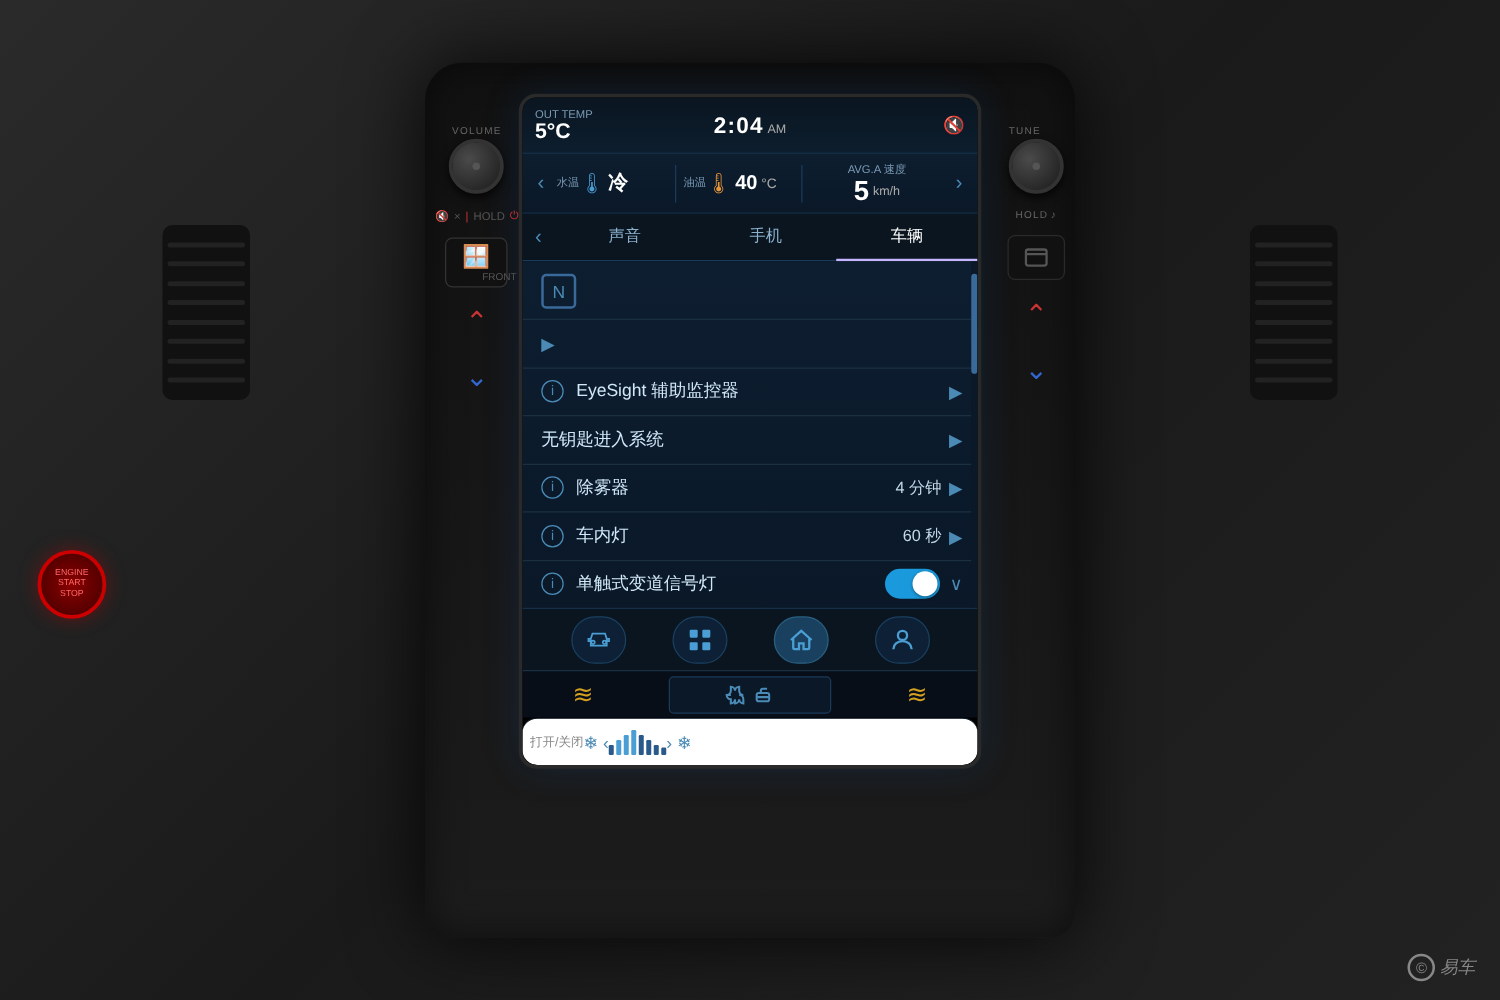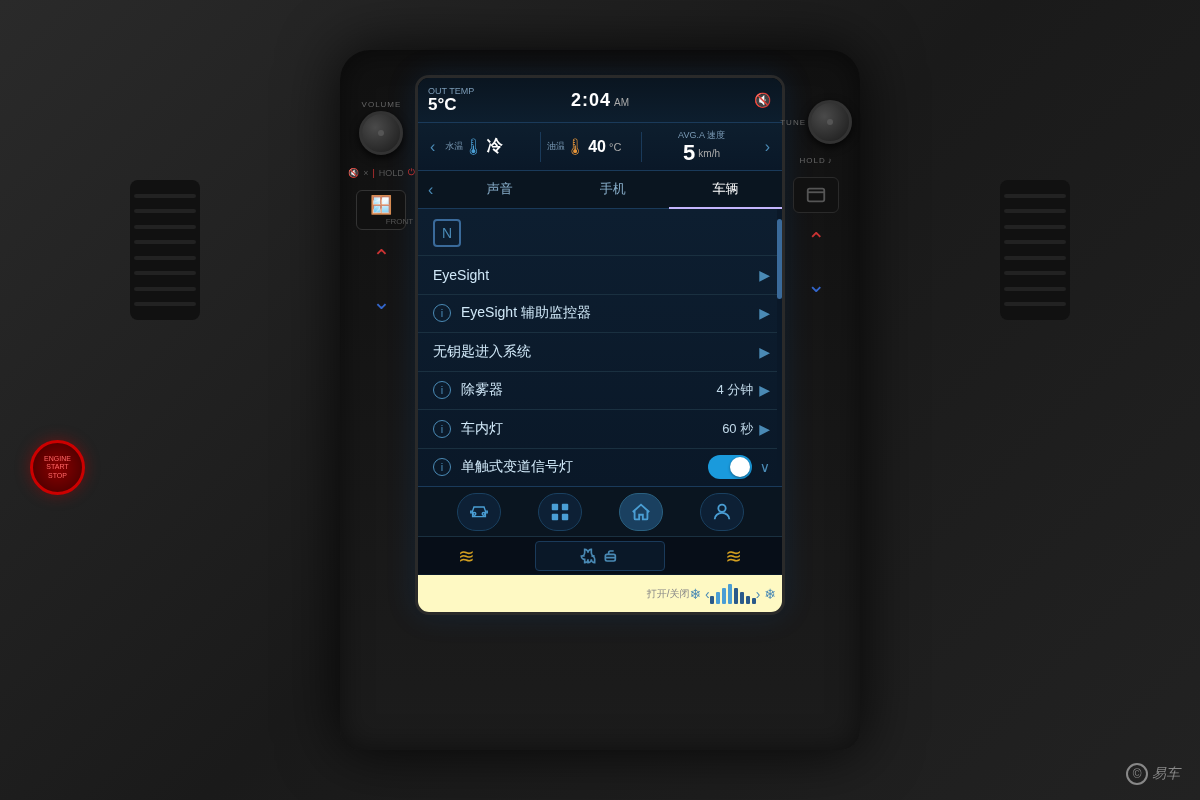--- a/index.html
+++ b/index.html
@@ -630,21 +630,20 @@
         </div>
       </div>
 
       <div class="main-content" style="display:flex;flex-direction:column;position:relative;">
 
         <div class="nfc-row">
           <div class="nfc-icon">N</div>
         </div>
 
         <div class="menu-item">
-          <span class="menu-label">EyeSight</span>
           <span class="menu-arrow">▶</span>
         </div>
 
         <div class="menu-item">
           <div class="menu-info-icon">i</div>
           <span class="menu-label">EyeSight 辅助监控器</span>
           <span class="menu-arrow">▶</span>
         </div>
 
         <div class="menu-item">
@@ -720,21 +719,21 @@
           <svg width="20" height="20" viewBox="0 0 24 24" style="fill:none;stroke:#4a8ab5;stroke-width:2;">
             <rect x="4" y="10" width="12" height="8" rx="2"></rect>
             <path d="M4 14h12M8 10V8a2 2 0 012-2h4"></path>
           </svg>
         </div>
         <div class="climate-btn">
           <span style="font-size:20px;color:#d4a020;">≋</span>
         </div>
       </div>
 
-      <div style="width:100%;height:38px;background:#fef9c3;display:flex;align-items:center;justify-content:flex-end;padding:0 6px;border-top:1px solid #0a1828;">
+      <div style="width:100%;height:38px;background:#ffffff;display:flex;align-items:center;justify-content:flex-start;padding:0 6px;border-top:1px solid #0a1828;border-radius:12px;">
         <div class="climate-btn">
           <span style="font-size:10px;color:#888;">打开/关闭</span>
         </div>
         <div class="climate-btn">
           <span style="font-size:14px;color:#4a8ab5;">❄ ‹</span>
         </div>
         <div class="fan-bars">
           <div class="fan-bar" style="height:8px;"></div>
           <div class="fan-bar lit" style="height:12px;"></div>
           <div class="fan-bar lit" style="height:16px;"></div>
@@ -771,21 +770,21 @@
       </div>
       <div class="arrow-btn">
         <span class="arrow-up">⌃</span>
       </div>
       <div class="arrow-btn">
         <span class="arrow-down">⌄</span>
       </div>
     </div>
 
     <div style="position:absolute;right:8px;top:50px;display:flex;flex-direction:column;align-items:center;gap:12px;">
-      <div style="display:flex;flex-direction:row;align-items:center;gap:2px;">
+      <div style="display:flex;flex-direction:column;align-items:flex-start;gap:2px;">
         <span style="font-size:8px;color:#666;letter-spacing:1px;">TUNE</span>
         <div class="knob" style="width:44px;height:44px;">
           <div style="width:6px;height:6px;background:#555;border-radius:50%;"></div>
         </div>
       </div>
       <div style="font-size:8px;color:#666;letter-spacing:1px;display:flex;gap:2px;align-items:center;">
         <span>HOLD</span>
         <span>♪</span>
       </div>
       <div class="side-btn">

